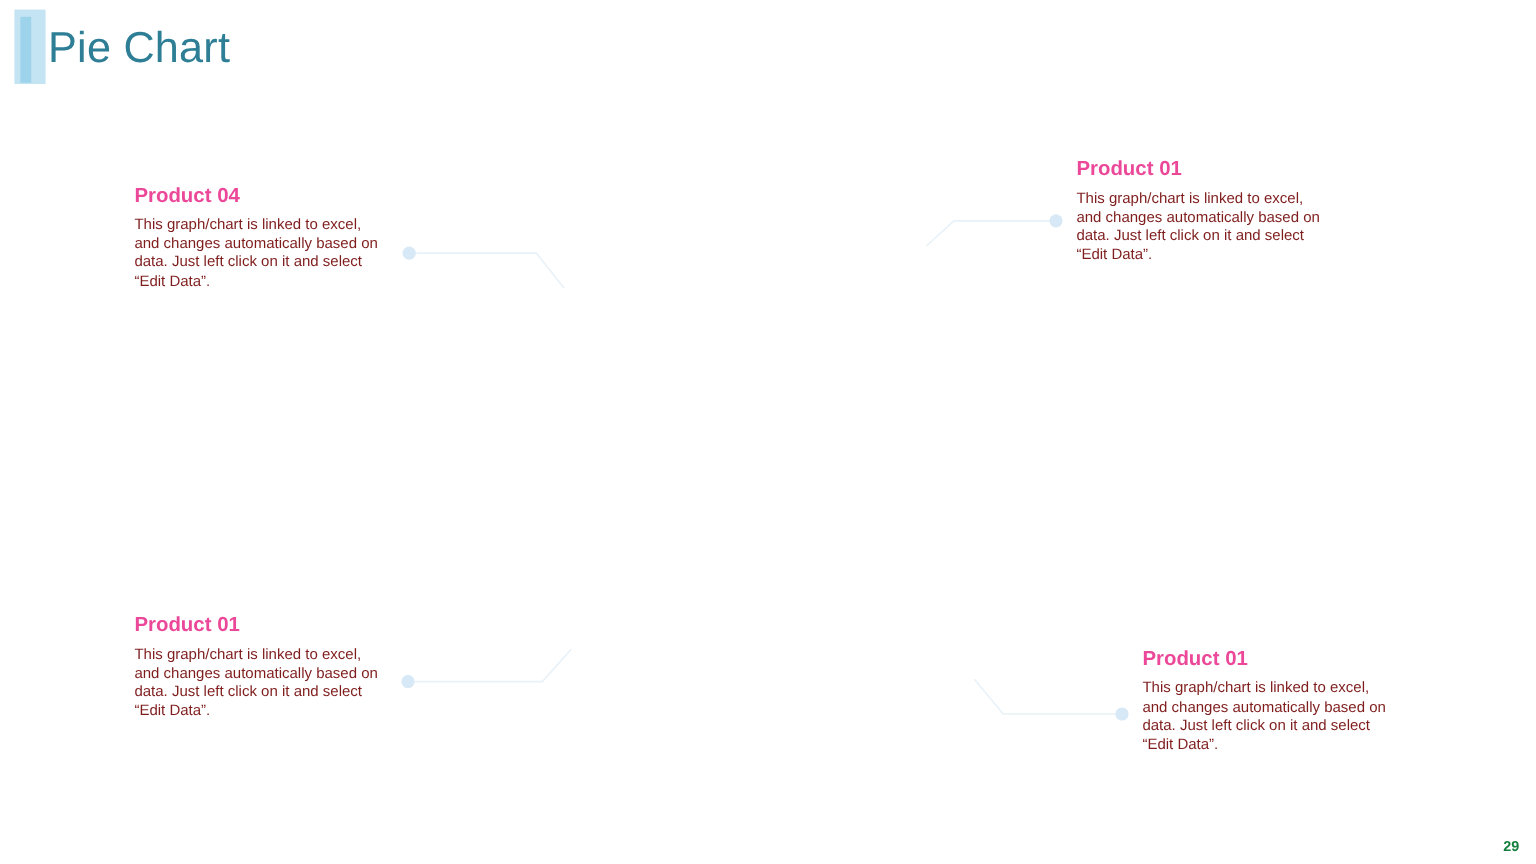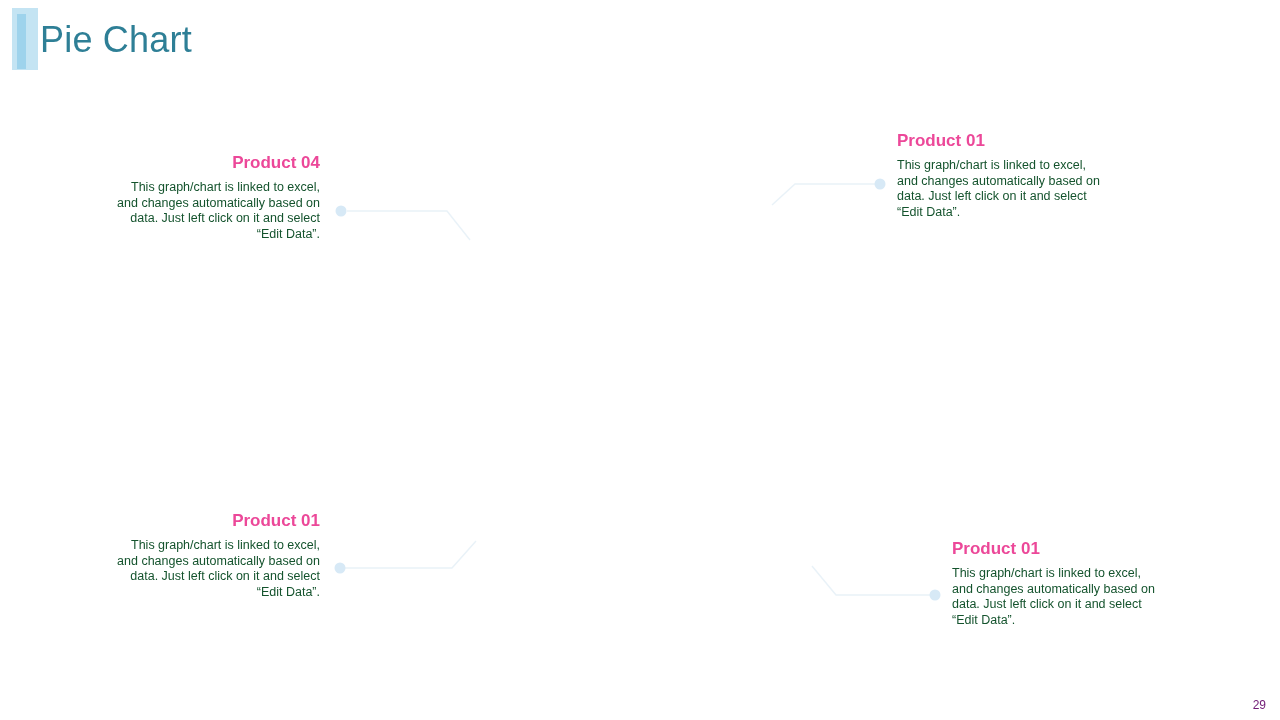--- a/index.html
+++ b/index.html
@@ -94,39 +94,39 @@
   .callout-title {
     font-size: 17px;
     font-weight: bold;
     color: #ec4899;
     margin: 0 0 6px 0;
     line-height: 22px;
   }
   .callout-body {
     font-size: 12.5px;
     line-height: 15.5px;
-    color: #14532d;
+    color: #7f1d1d;
     margin: 0;
   }
-  .align-right { text-align: right; }
+  .align-right { text-align: left; }
   .align-left  { text-align: left; }
 
   #callout-p01 { left: 897px; top: 130px; width: 212px; }
   #callout-p02 { left: 952px; top: 538px; width: 212px; }
   #callout-p03 { left: 112px; top: 510px; width: 208px; }
   #callout-p04 { left: 112px; top: 152px; width: 208px; }
 
   
   #page-number {
     position: absolute;
     right: 14px;
     bottom: 8px;
     font-size: 12px;
-    font-weight: normal;
-    color: #701a75;
+    font-weight: bold;
+    color: #15803d;
     line-height: 14px;
   }
 </style>
 </head>
 <body>
 
 <div id="slide">
 
   <div id="title-accent-wide"></div>
   <div id="title-accent-thin"></div>

